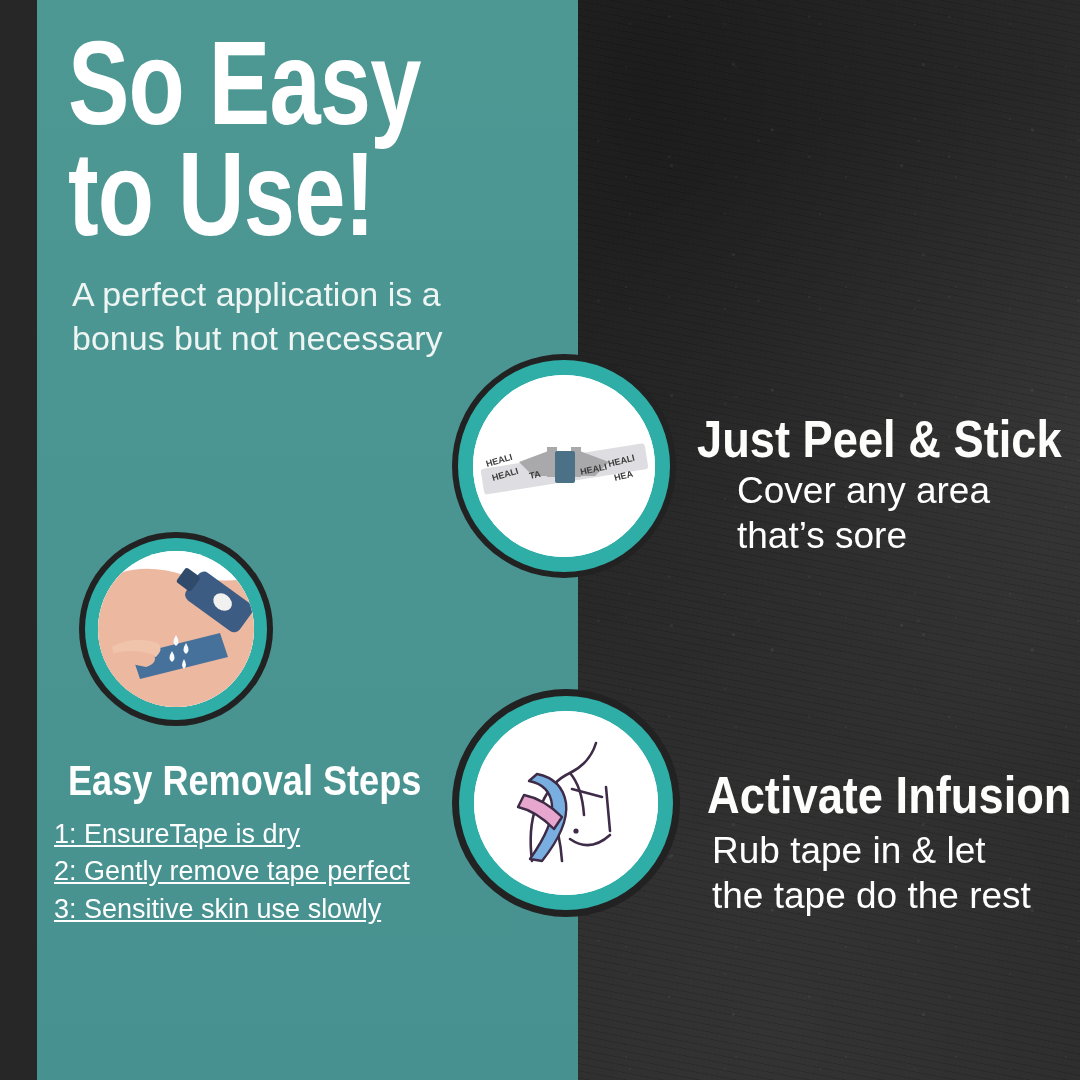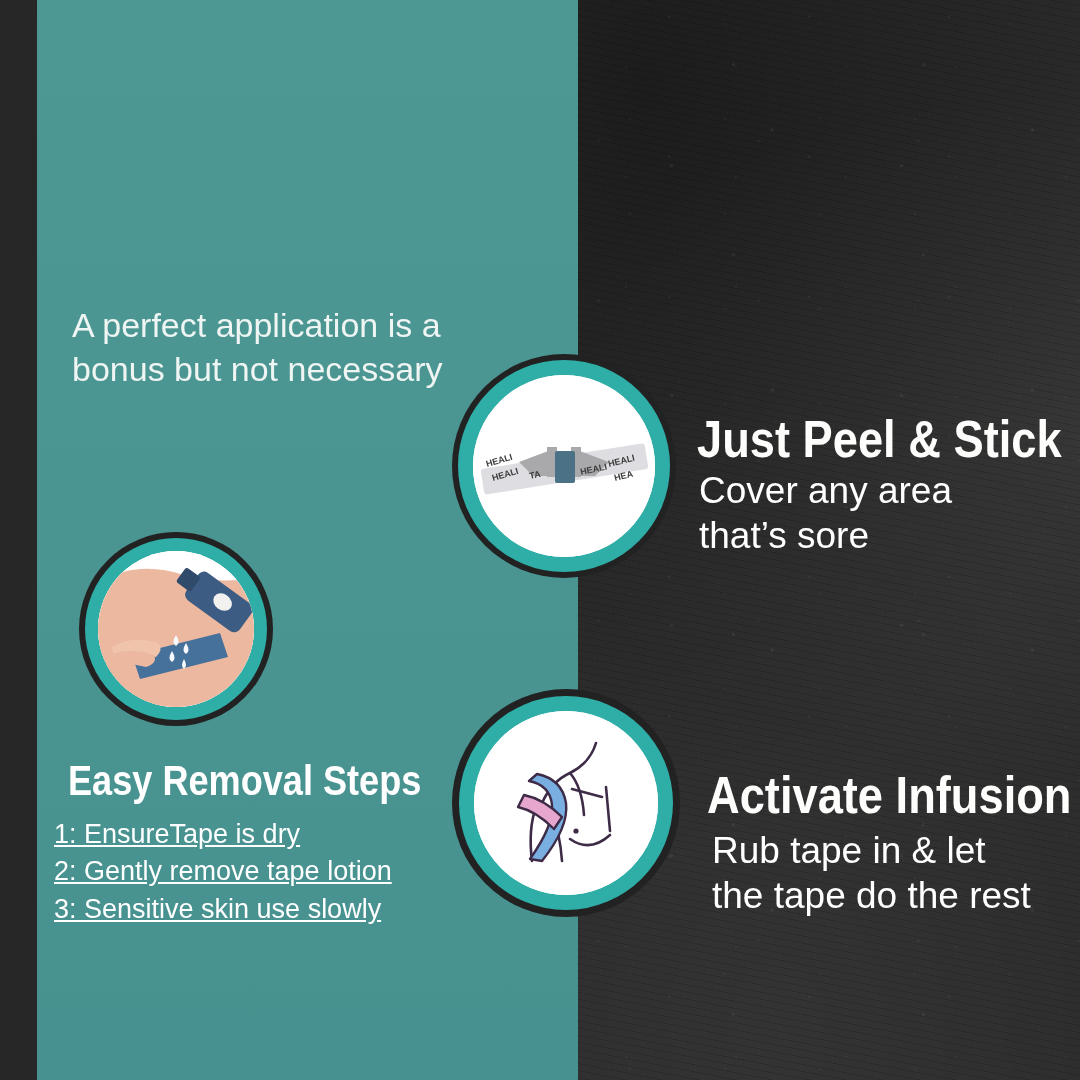--- a/index.html
+++ b/index.html
@@ -60,21 +60,20 @@
     left: 0; top: 0; width: 37px; height: 1080px;
     background: #272727;
   }
   .body-txt {
     position: absolute;
     color: #ffffff;
     font-family: "Liberation Sans", sans-serif;
     font-weight: normal;
     line-height: 1.22;
     white-space: pre-line;
-    margin-top: 31px;
   }
 
   
   #title-block {
     position: absolute;
     left: 68px;
     top: 28px;
     width: 500px;
   }
   #title-line1, #title-line2 {
@@ -136,21 +135,21 @@
     white-space: nowrap;
   }
   .r-body {
     position: absolute;
     color: #ffffff;
     font-size: 37px;
     line-height: 1.22;
     white-space: pre-line;
   }
   #peel-head  { left: 697px; top: 409px; }
-  #peel-body  { left: 699px; top: 468px; }
+  #peel-body  { left: 737px; top: 468px; }
   #act-head   { left: 707px; top: 765px; }
   #act-body   { left: 712px; top: 828px; text-align: left; width: 348px; }
   .circle-wrap { position: absolute; }
   .ring-dark {
     position: absolute;
     inset: 0;
     border-radius: 50%;
     background: #222222;
   }
   .ring-teal {
@@ -180,20 +179,24 @@
 </head>
 <body>
 
 <div id="poster">
 
   <div class="bg-dark"></div>
   <div class="bg-grain"></div>
   <div class="edge-left"></div>
   <div class="bg-teal"></div>
 
+  <div id="title-block">
+    <span id="title-line1">So Easy</span>
+    <span id="title-line2">to Use!</span>
+  </div>
   <div id="title-sub" class="body-txt">A perfect application is a
 bonus but not necessary</div>
 
   <div id="c-peel" class="circle-wrap">
     <div class="ring-dark"></div>
     <div class="ring-teal"></div>
     <div class="disc">
       <svg viewBox="0 0 182 182" xmlns="http://www.w3.org/2000/svg">
         <rect x="0" y="0" width="182" height="182" fill="#ffffff"></rect>
 
@@ -284,17 +287,17 @@
   <div id="peel-body" class="r-body">Cover any area
 that’s sore</div>
 
   <div id="act-head" class="r-head">Activate Infusion</div>
   <div id="act-body" class="r-body">Rub tape in &amp; let
 the tape do the rest</div>
 
   <div id="removal-title">Easy Removal Steps</div>
   <div id="removal-steps">
     <div>1: EnsureTape is dry</div>
-    <div>2: Gently remove tape lotion</div>
+    <div>2: Gently remove tape perfect</div>
     <div>3: Sensitive skin use slowly</div>
   </div>
 
 </div>
 
 </body></html>

